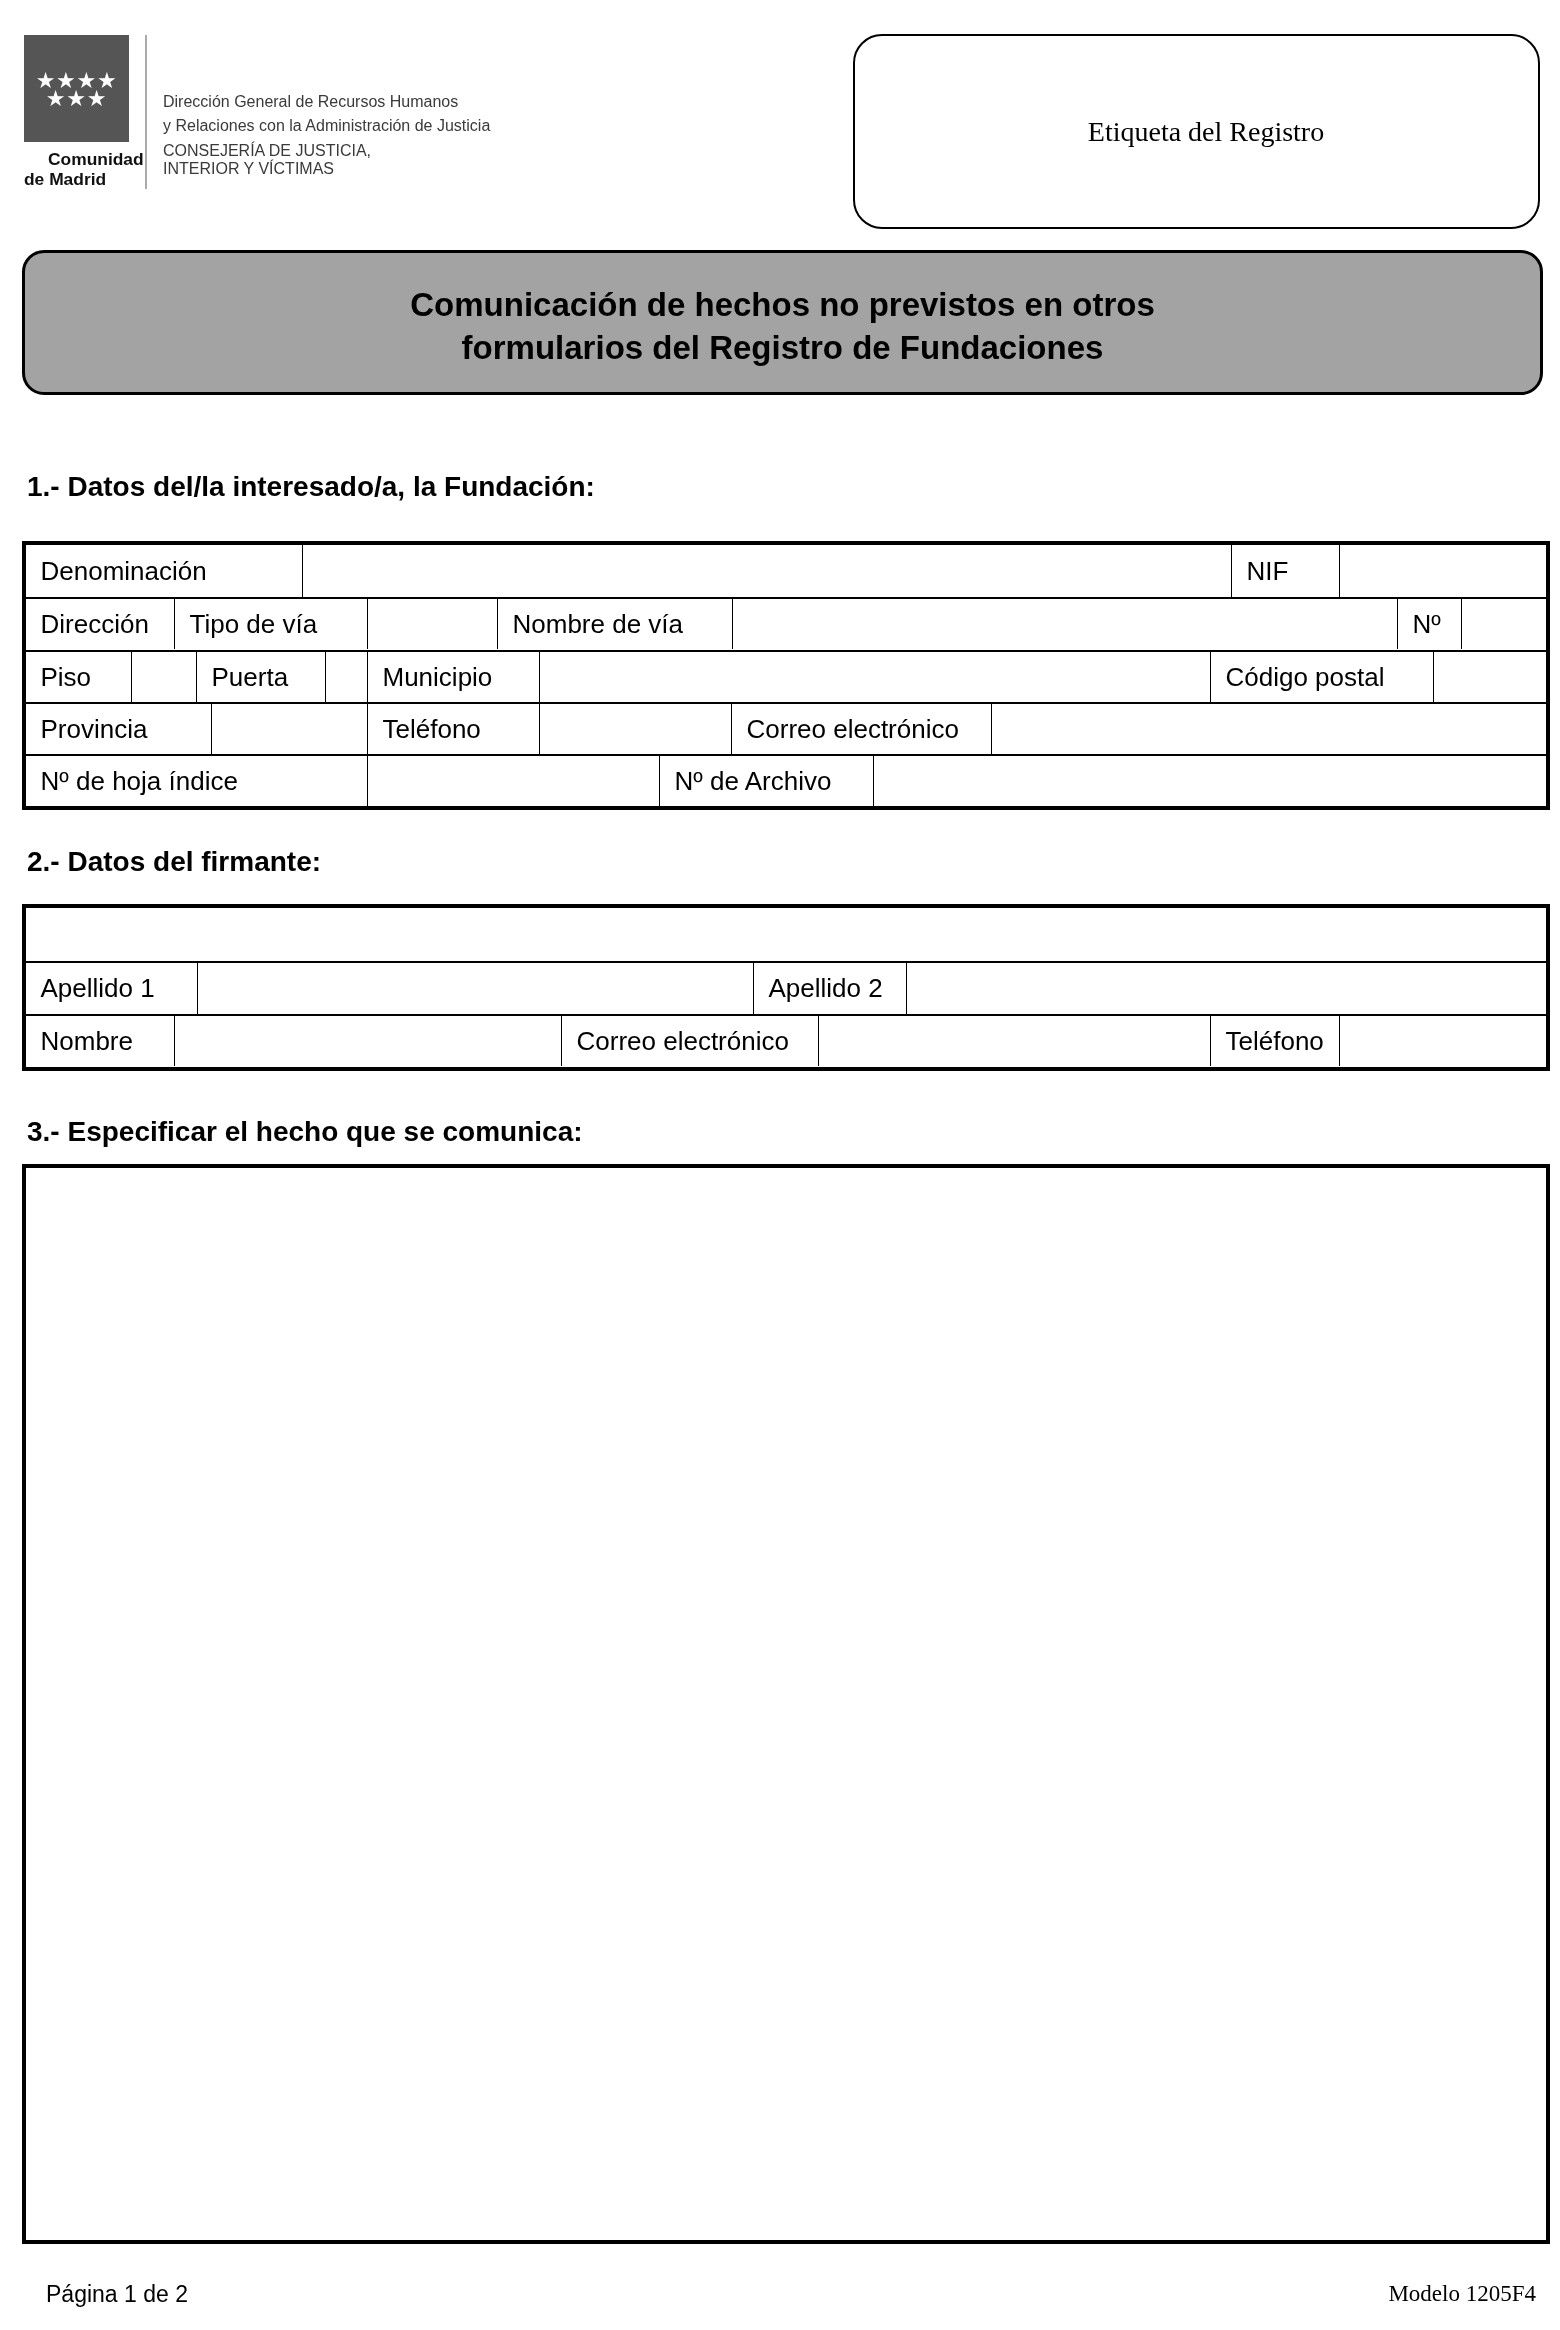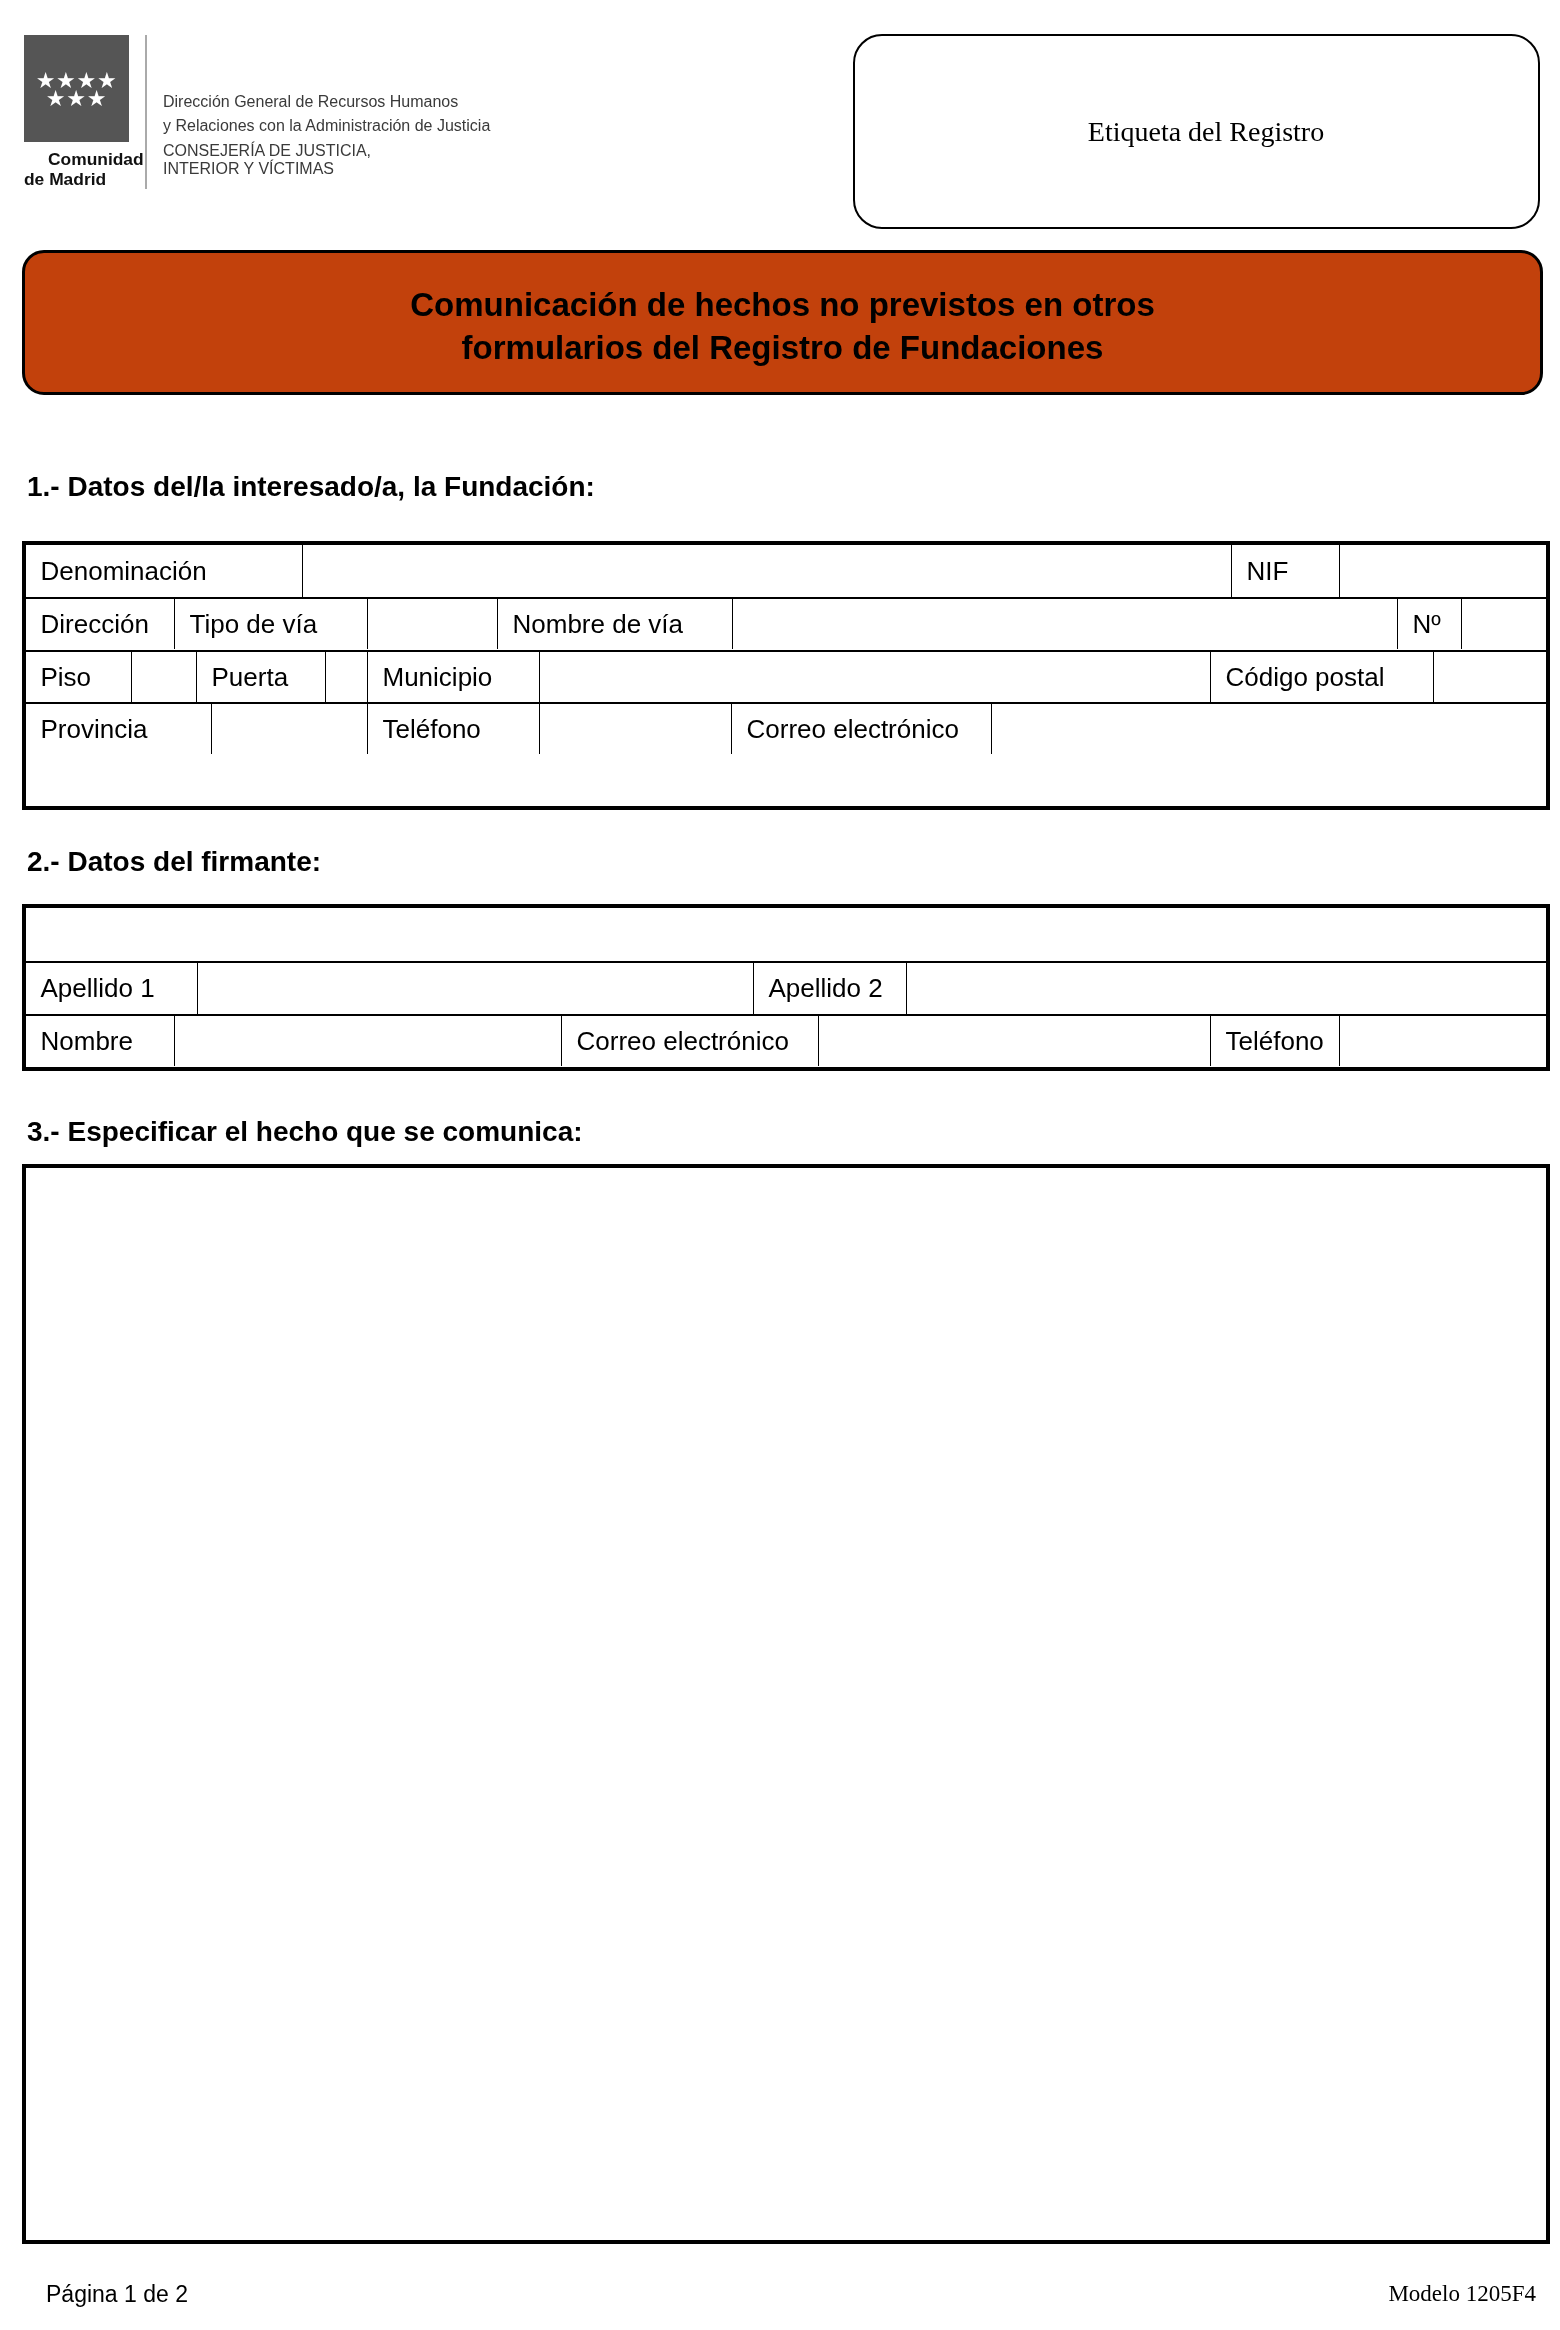--- a/index.html
+++ b/index.html
@@ -14,21 +14,21 @@
   .dept-line { position: absolute; left: 163px; font-size: 16px; color: #3a3a3a; white-space: nowrap; }
 
   
   .label-box { position: absolute; left: 853px; top: 34px; width: 687px; height: 195px;
                border: 2.9px solid #000; border-radius: 29px; box-sizing: border-box; }
   .label-text { position: absolute; left: 0; right: 0; top: 50%; transform: translateY(-50%);
                 text-align: center; font-family: "Liberation Serif", serif; font-size: 28px; padding-left: 19px; }
 
   
   .title-box { position: absolute; left: 22px; top: 250px; width: 1521px; height: 145px;
-               background: #c2410c; border: 3.6px solid #000; border-radius: 22px; box-sizing: border-box; }
+               background: #a3a3a3; border: 3.6px solid #000; border-radius: 22px; box-sizing: border-box; }
   .title-line { position: absolute; left: 0; right: 0; text-align: center; font-weight: bold; font-size: 33px; }
 
   .section-heading { position: absolute; left: 27px; font-weight: bold; font-size: 28px; white-space: nowrap; }
 
   
   .form { position: absolute; left: 22px; width: 1528px; border: 4.4px solid #000; box-sizing: border-box; }
   .row { position: absolute; left: 0; right: 0; border-top: 2.2px solid #000; box-sizing: border-box; }
   .row.first { border-top: none; }
   .cell { position: absolute; top: 0; bottom: 0; box-sizing: border-box; border-left: 1.5px solid #000;
           display: flex; align-items: center; padding-left: 14.5px; font-size: 26px; white-space: nowrap; overflow: hidden; }
@@ -101,20 +101,26 @@
 
   <div class="row" style="top:157px; height:52px;">
     <div class="cell first" style="left:0; width:185px;">Provincia</div>
     <div class="cell input" style="left:185px; width:157px;"></div>
     <div class="cell" style="left:341px; width:171px;">Teléfono</div>
     <div class="cell input" style="left:513px; width:192px;"></div>
     <div class="cell" style="left:705px; width:260px;">Correo electrónico</div>
     <div class="cell input" style="left:965px; width:558px;"></div>
   </div>
 
+  <div class="row" style="top:209px; height:52px;">
+    <div class="cell first" style="left:0; width:341px;">Nº de hoja índice</div>
+    <div class="cell input" style="left:341px; width:292px;"></div>
+    <div class="cell" style="left:633px; width:214px;">Nº de Archivo</div>
+    <div class="cell input" style="left:847px; width:676px;"></div>
+  </div>
 </div>
 
 <div class="section-heading" style="top:846px;">2.- Datos del firmante:</div>
 
 <div class="form" style="top:904px; height:167px;">
 
 
   <div class="row" style="top:53px; height:53px;">
     <div class="cell first" style="left:0; width:171px;">Apellido 1</div>
     <div class="cell input" style="left:171px; width:556px;"></div>

